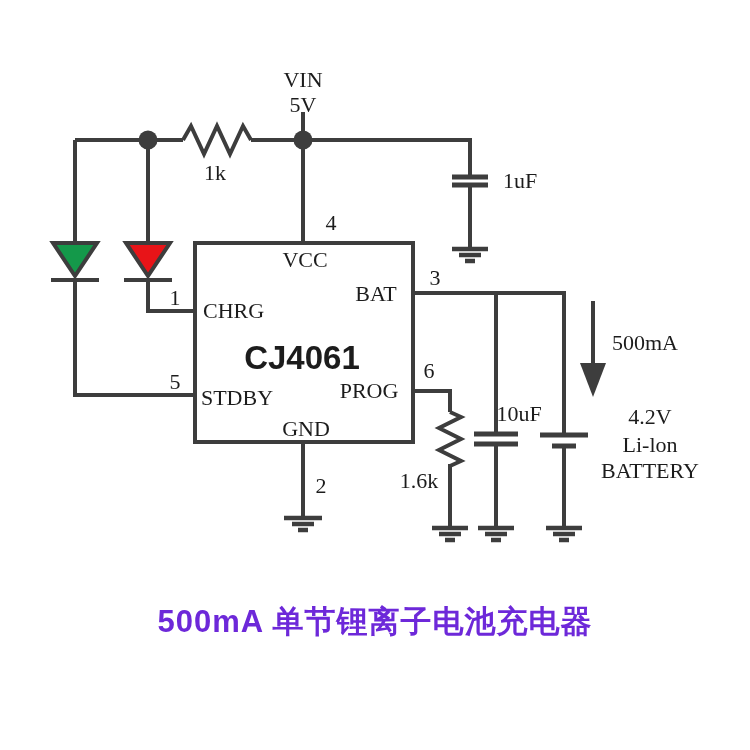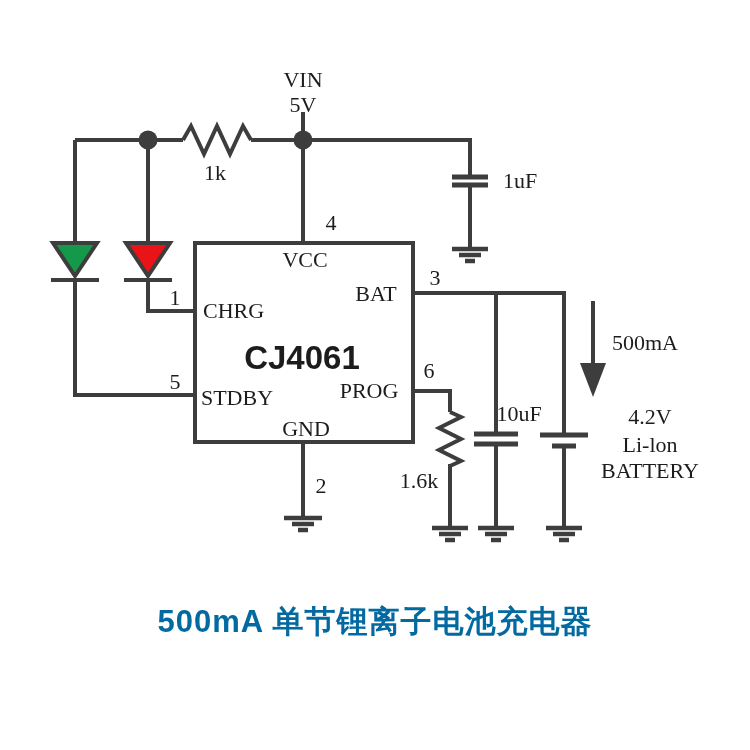--- a/index.html
+++ b/index.html
@@ -19,21 +19,21 @@
   .dot{fill:var(--wire);stroke:none;}
   .led-green{fill:var(--ledGreen);stroke:var(--wire);stroke-width:4;stroke-linejoin:miter;}
   .led-red{fill:var(--ledRed);stroke:var(--wire);stroke-width:4;stroke-linejoin:miter;}
   .ic-box{fill:#ffffff;stroke:var(--wire);stroke-width:4;}
   .arrowhead{fill:var(--wire);stroke:none;}
   text.lbl{font-family:"Liberation Serif",serif;font-size:22px;fill:var(--text);}
   text.pin{font-family:"Liberation Serif",serif;font-size:22px;fill:var(--text);}
   text.icname{font-family:"Liberation Sans",sans-serif;font-size:33px;font-weight:700;fill:var(--text);}
   .title{position:absolute;left:0;top:601px;width:750px;text-align:center;
          font-family:"Liberation Sans",sans-serif;font-weight:700;font-size:31px;
-         color:#0369a1;letter-spacing:1px;}
+         color:#6d28d9;letter-spacing:1px;}
 </style>
 </head>
 <body>
 
 <div class="canvas">
   <svg width="750" height="750" viewBox="0 0 750 750">
 
     <path class="wire" d="M75,140 H183"></path>
     <polyline class="wire" points="183,140 191,126 204,154 217,126 230,154 243,126 251,140"></polyline>
     <path class="wire" d="M251,140 H470"></path>

